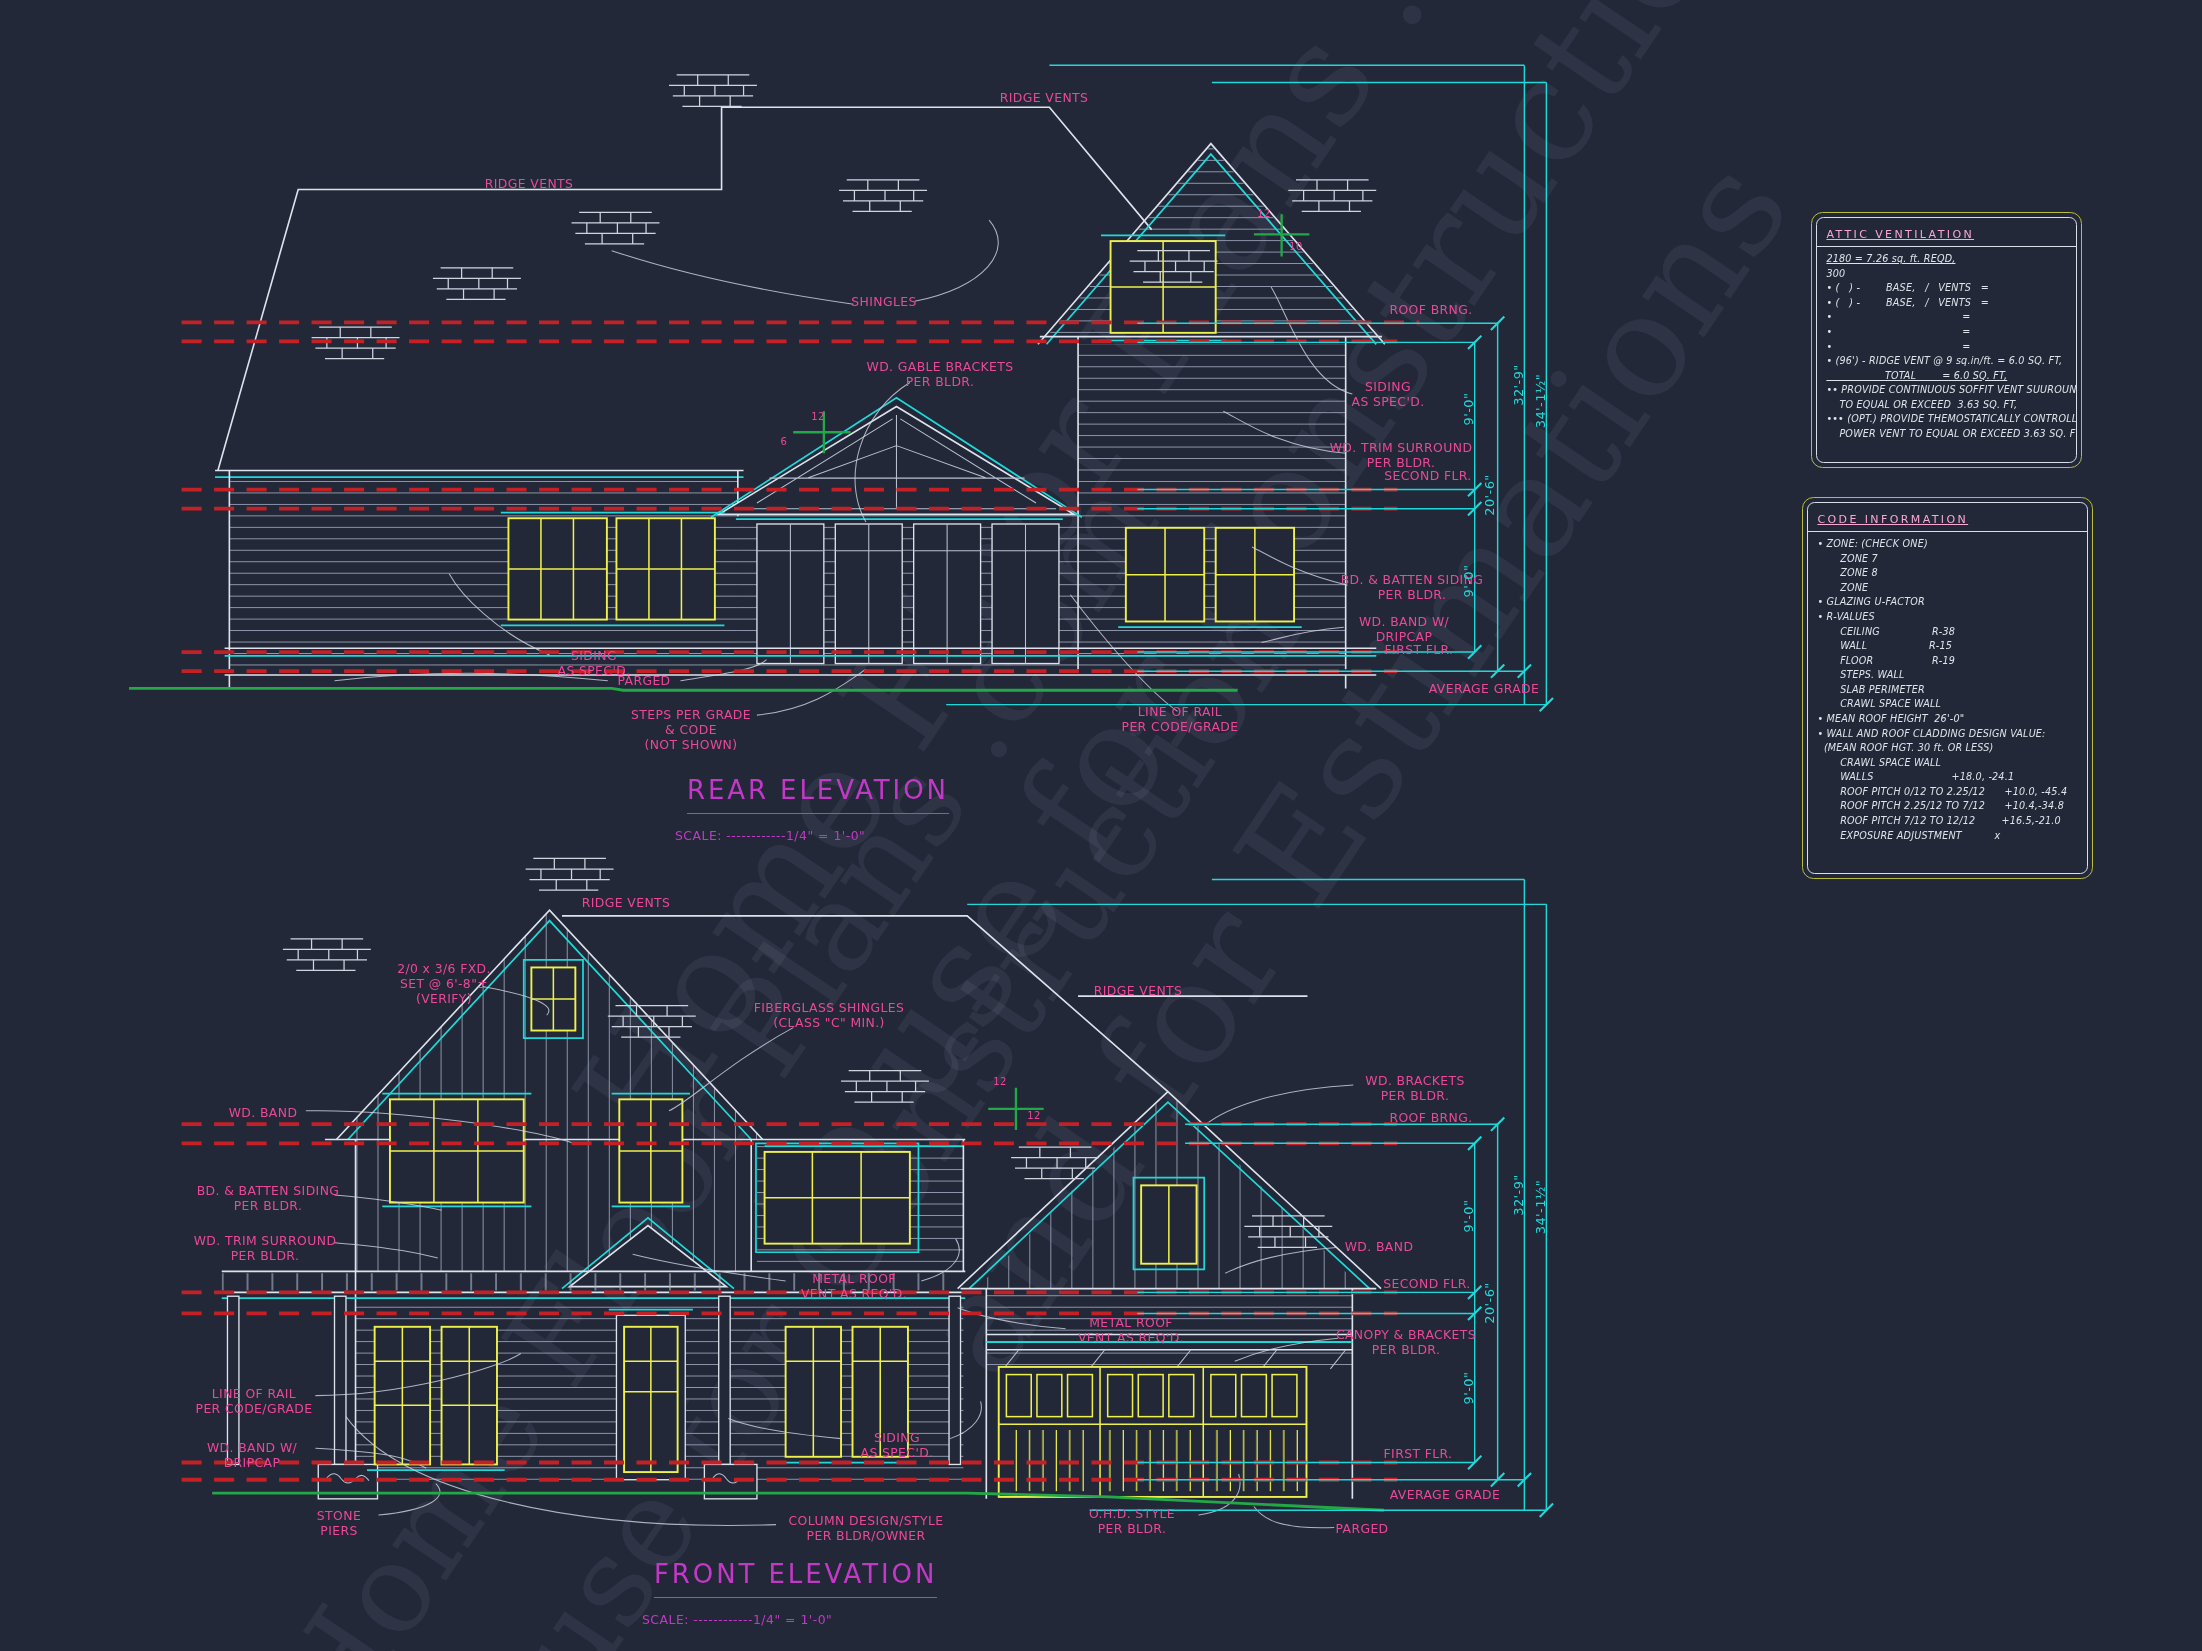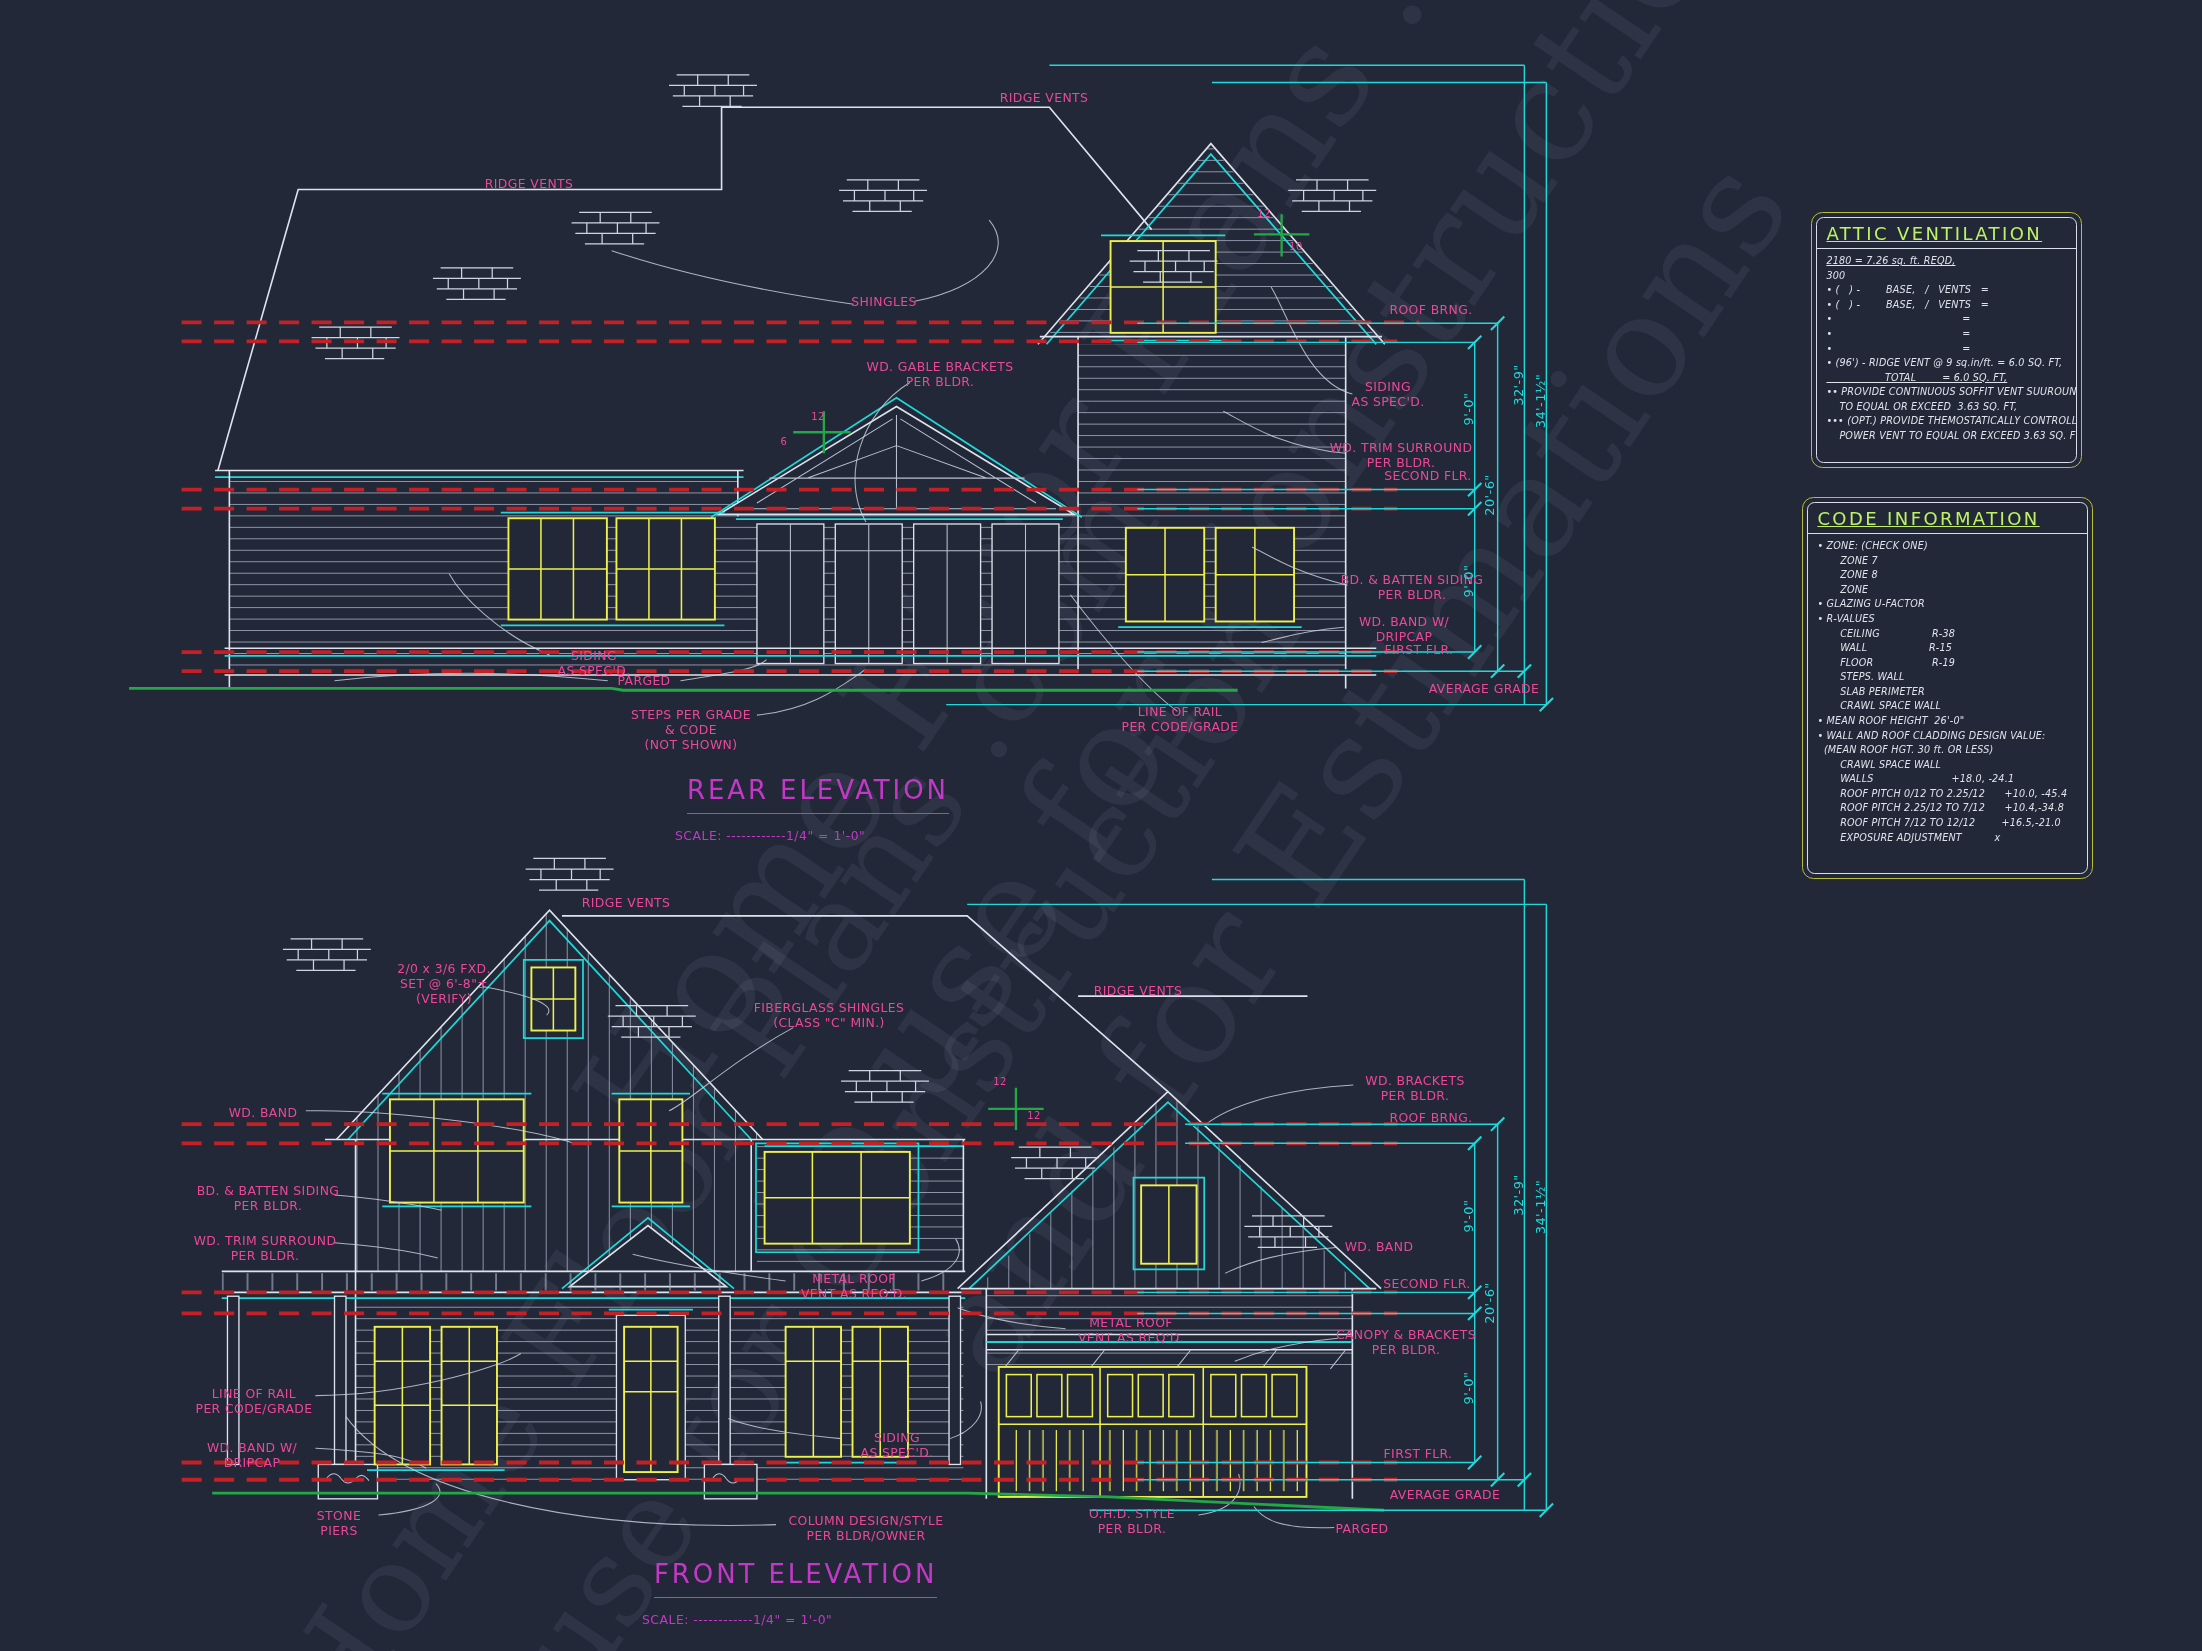--- a/index.html
+++ b/index.html
@@ -33,21 +33,21 @@
   
   .title-block{position:absolute;color:#c438c8;}
   .title-block h1{margin:12px;font-size:26px;font-weight:400;letter-spacing:2.9px;
        border-bottom:1.9px solid #c438c8;padding-bottom:7.6px;white-space:nowrap;}
   .title-block .scale{font-size:12.4px;letter-spacing:0.5px;padding-top:2.9px;white-space:pre;}
   
   .specbox{position:absolute;border:1.9px solid #b9bd3b;border-radius:11.5px;padding:3.8px;box-sizing:border-box;}
   .specinner{border:1.5px solid #d9dee8;border-radius:7.6px;height:100%;box-sizing:border-box;
        padding:5.7px 9.6px 3.8px 9.6px;overflow:hidden;}
   .spechead{border-bottom:1.5px solid #d9dee8;margin:0 -9.6px;padding:0 9.6px 3.8px 9.6px;}
-  .spectitle{color:#bef264;font-size:18px;letter-spacing:2.4px;text-decoration:underline;white-space:nowrap;}
+  .spectitle{color:#f9a8d4;font-size:11px;letter-spacing:2.4px;text-decoration:underline;white-space:nowrap;}
   .speclines{padding-top:4.8px;}
   .tline{color:#dfe3ea;font-size:9.6px;line-height:1.52;white-space:pre;letter-spacing:0.2px;font-style:italic;}
   .tline.u{text-decoration:underline;}
 </style>
 </head>
 <body>
 
 <div id="canvas">
 
   <div class="wm" style="left:411px;top:229px;">

